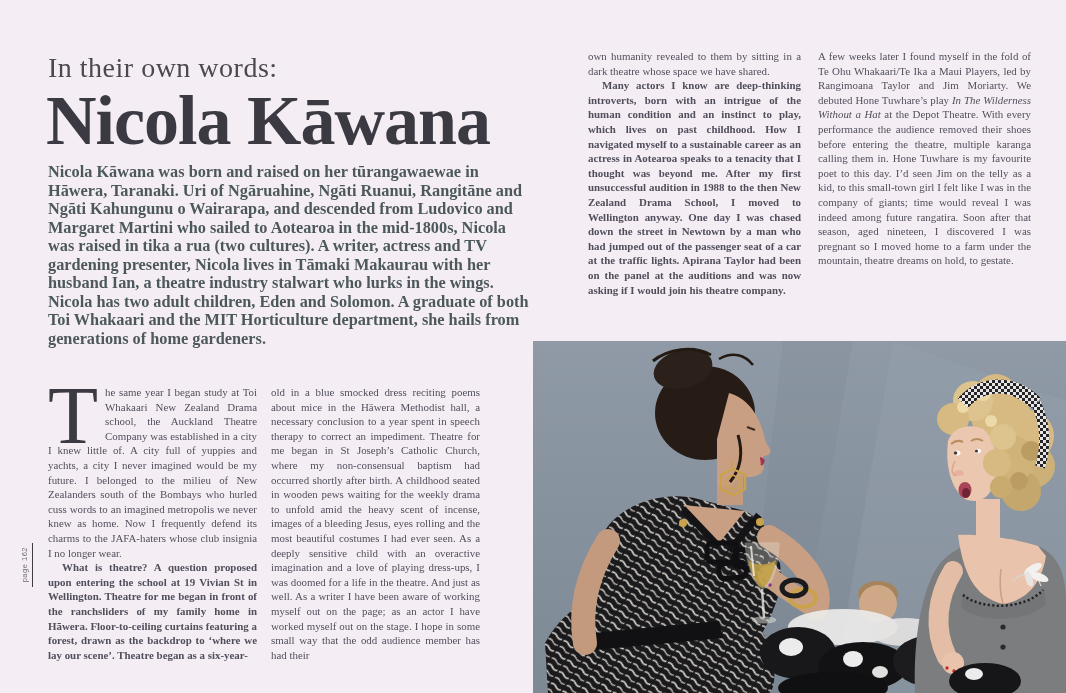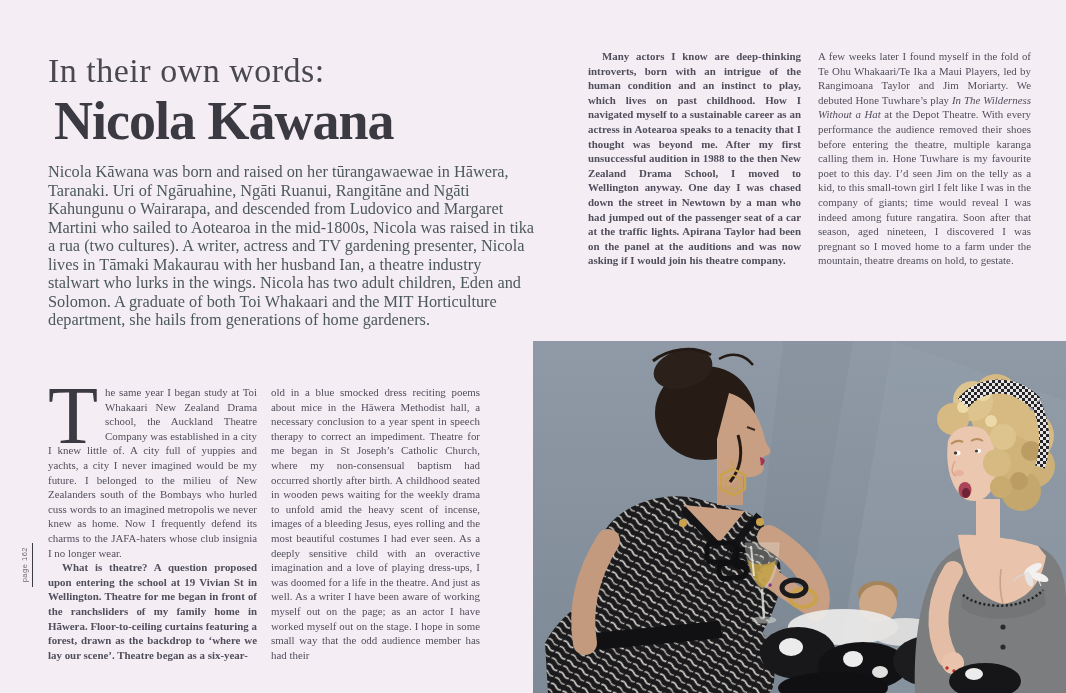--- a/index.html
+++ b/index.html
@@ -8,31 +8,31 @@
   }
   *{box-sizing:border-box;}
   html,body{margin:0;padding:0;}
   body{
     width:1066px;height:693px;position:relative;overflow:hidden;
     background:var(--page-bg);
     font-family:"Liberation Serif","DejaVu Serif",serif;
   }
   .kicker{
     position:absolute;left:48px;top:54px;
-    font-size:34px;line-height:1;font-weight:400;
+    font-size:28px;line-height:1;font-weight:400;
     color:var(--kicker);letter-spacing:.5px;
   }
   .title{
-    position:absolute;left:46px;top:86px;margin:8px;
-    font-size:54px;line-height:1;font-weight:700;
+    position:absolute;left:46px;top:86px;margin:0;
+    font-size:70px;line-height:1;font-weight:700;
     color:var(--title);letter-spacing:-1px;text-align:right;
   }
   .intro{
     position:absolute;left:48px;top:163px;width:488px;margin:0;
-    font-size:16.3px;line-height:18.5px;font-weight:400;
+    font-size:16.3px;line-height:18.5px;font-weight:700;
     color:var(--intro-text);
   }
   .cols-left{position:absolute;left:48px;top:385px;width:432px;display:flex;gap:14px;}
   .cols-right{position:absolute;left:588px;top:49px;width:443px;display:flex;gap:17px;}
   .col{flex:1;min-width:0;}
   .body-p{
     margin:0;font-size:10.9px;line-height:14.6px;text-align:justify;
     color:var(--body-text);
   }
   .indent{text-indent:14px;font-weight:bold;}
@@ -72,20 +72,21 @@
     <p class="body-p"><span class="dropcap">T</span><span>he same year I began study at Toi Whakaari New Zealand Drama school, the Auckland Theatre Company was established in a city I knew little of. A city full of yuppies and yachts, a city I never imagined would be my future. I belonged to the milieu of New Zealanders south of the Bombays who hurled cuss words to an imagined metropolis we never knew as home. Now I frequently defend its charms to the JAFA-haters whose club insignia I no longer wear.</span></p>
     <p class="body-p indent">What is theatre? A question proposed upon entering the school at 19 Vivian St in Wellington. Theatre for me began in front of the ranchsliders of my family home in Hāwera. Floor-to-ceiling curtains featuring a forest, drawn as the backdrop to ‘where we lay our scene’. Theatre began as a six-year-</p>
   </div>
   <div class="col">
     <p class="body-p">old in a blue smocked dress reciting poems about mice in the Hāwera Methodist hall, a necessary conclusion to a year spent in speech therapy to correct an impediment. Theatre for me began in St Joseph’s Catholic Church, where my non-consensual baptism had occurred shortly after birth. A childhood seated in wooden pews waiting for the weekly drama to unfold amid the heavy scent of incense, images of a bleeding Jesus, eyes rolling and the most beautiful costumes I had ever seen. As a deeply sensitive child with an overactive imagination and a love of playing dress-ups, I was doomed for a life in the theatre. And just as well. As a writer I have been aware of working myself out on the page; as an actor I have worked myself out on the stage. I hope in some small way that the odd audience member has had their</p>
   </div>
 </section>
 
 <section class="cols-right">
   <div class="col">
+    <p class="body-p">own humanity revealed to them by sitting in a dark theatre whose space we have shared.</p>
     <p class="body-p indent">Many actors I know are deep-thinking introverts, born with an intrigue of the human condition and an instinct to play, which lives on past childhood. How I navigated myself to a sustainable career as an actress in Aotearoa speaks to a tenacity that I thought was beyond me. After my first unsuccessful audition in 1988 to the then New Zealand Drama School, I moved to Wellington anyway. One day I was chased down the street in Newtown by a man who had jumped out of the passenger seat of a car at the traffic lights. Apirana Taylor had been on the panel at the auditions and was now asking if I would join his theatre company.</p>
   </div>
   <div class="col">
     <p class="body-p"><span>A few weeks later I found myself in the fold of Te Ohu Whakaari/Te Ika a Maui Players, led by Rangimoana Taylor and Jim Moriarty. We debuted Hone Tuwhare’s play </span><span class="it">In The Wilderness Without a Hat</span><span> at the Depot Theatre. With every performance the audience removed their shoes before entering the theatre, multiple karanga calling them in. Hone Tuwhare is my favourite poet to this day. I’d seen Jim on the telly as a kid, to this small-town girl I felt like I was in the company of giants; time would reveal I was indeed among future rangatira. Soon after that season, aged nineteen, I discovered I was pregnant so I moved home to a farm under the mountain, theatre dreams on hold, to gestate.</span></p>
   </div>
 </section>
 
 <figure class="photo" role="img" aria-label="Stage photograph: two actresses seated among black-and-white soft toys against a blue-grey wall; left, a dark-haired woman in a black-and-white patterned dress with gold hoop earring and bangles holds a glass of white wine; right, a curly blonde woman in a grey dress with a checked headband looks on with a shocked open-mouthed expression.">
   <svg viewBox="0 0 533 352" preserveAspectRatio="none">
     <defs>

